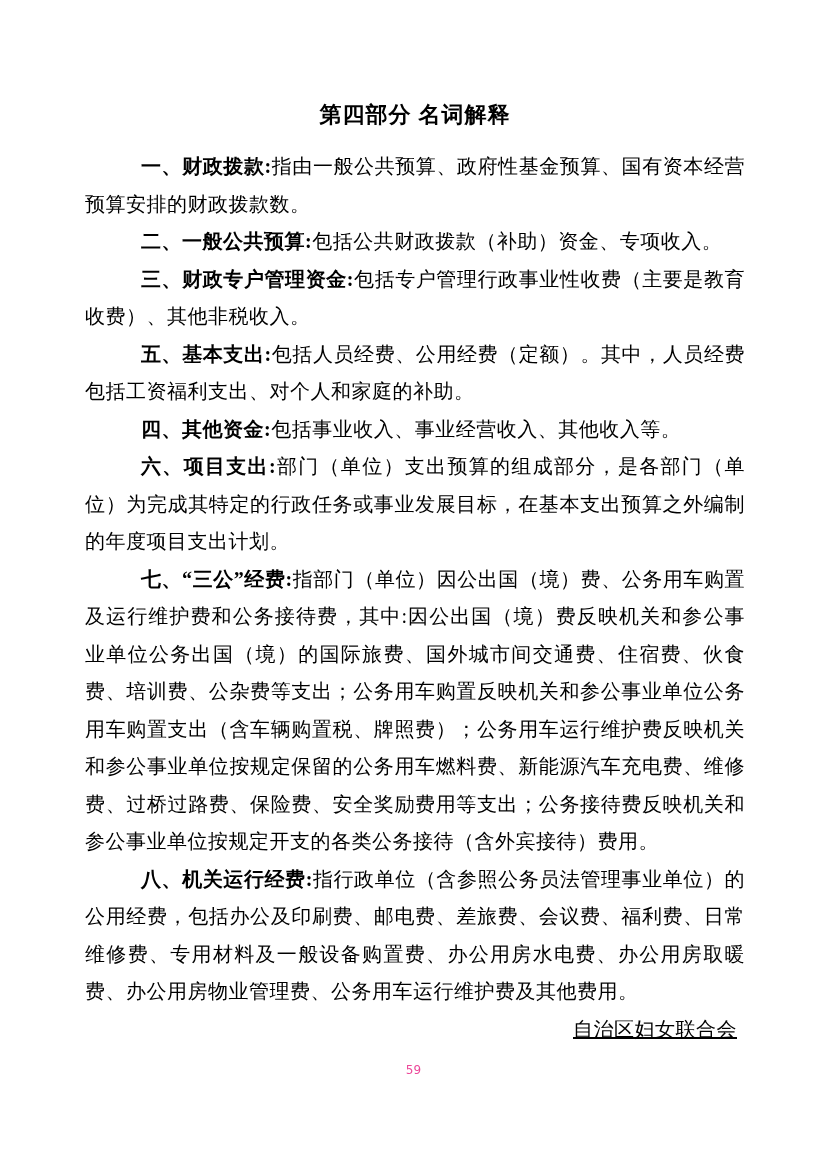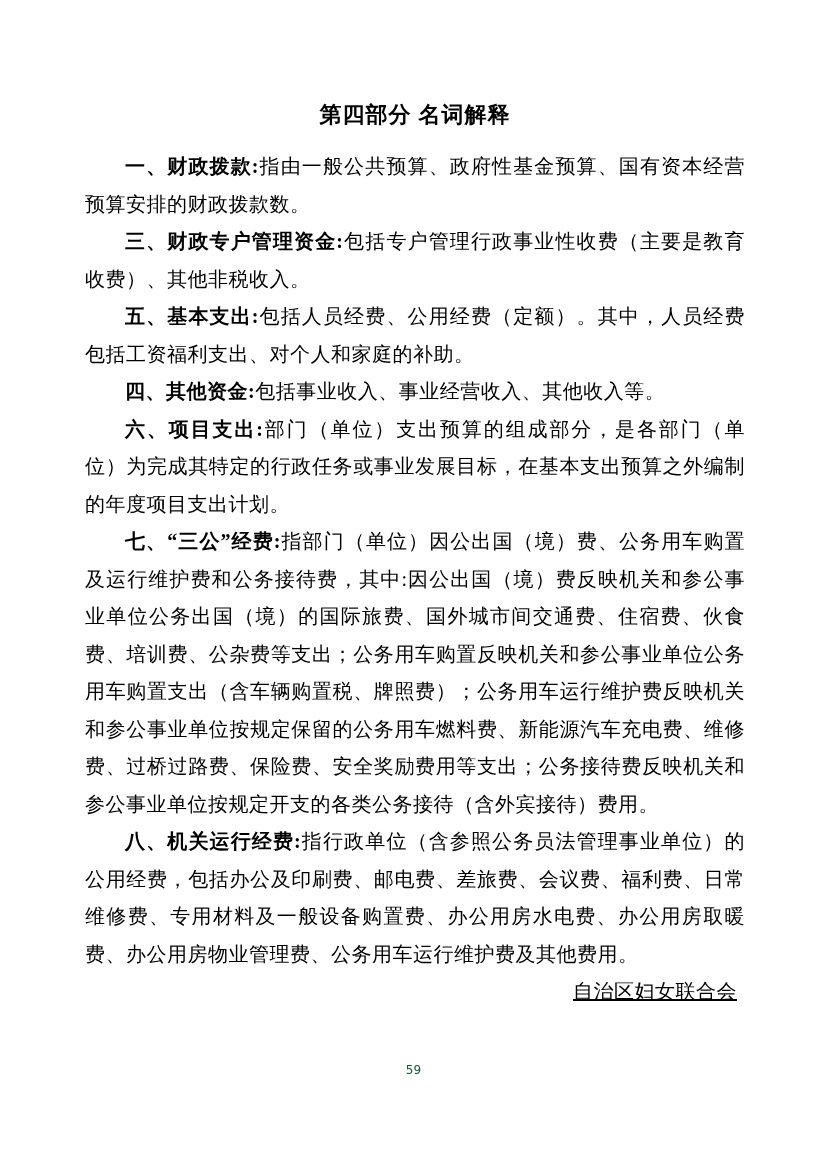--- a/index.html
+++ b/index.html
@@ -32,51 +32,53 @@
   .para {
     margin: 0;
     font-size: 20px;
     line-height: 37.5px;
     text-align: justify;
     text-indent: 2em;
     letter-spacing: 0.5px;
   }
   .para .lead {
     font-weight: bold;
+    margin-left: 16px;
   }
   .sign-block {
     margin: 0;
     padding-right: 8px;
     text-align: right;
     font-size: 20px;
     line-height: 37.5px;
     letter-spacing: 0.5px;
     text-decoration: underline;
   }
   .page-number {
     position: absolute;
     left: 0;
     right: 0;
     top: 1063px;
     text-align: center;
     font-family: "DejaVu Sans", sans-serif;
     font-size: 12px;
-    color: #14532d;
+    color: #ec4899;
   }
 </style>
 </head>
 <body>
 
 <div class="page">
   <div class="content">
 
     <h1 class="doc-title">第四部分 名词解释</h1>
 
     <p class="para"><span class="lead">一、财政拨款:</span><span>指由一般公共预算、政府性基金预算、国有资本经营预算安排的财政拨款数。</span></p>
 
+    <p class="para"><span class="lead">二、一般公共预算:</span><span>包括公共财政拨款（补助）资金、专项收入。</span></p>
 
     <p class="para"><span class="lead">三、财政专户管理资金:</span><span>包括专户管理行政事业性收费（主要是教育收费）、其他非税收入。</span></p>
 
     <p class="para"><span class="lead">五、基本支出:</span><span>包括人员经费、公用经费（定额）。其中，人员经费包括工资福利支出、对个人和家庭的补助。</span></p>
 
     <p class="para"><span class="lead">四、其他资金:</span><span>包括事业收入、事业经营收入、其他收入等。</span></p>
 
     <p class="para"><span class="lead">六、项目支出:</span><span>部门（单位）支出预算的组成部分，是各部门（单位）为完成其特定的行政任务或事业发展目标，在基本支出预算之外编制的年度项目支出计划。</span></p>
 
     <p class="para"><span class="lead">七、“三公”经费:</span><span>指部门（单位）因公出国（境）费、公务用车购置及运行维护费和公务接待费，其中:因公出国（境）费反映机关和参公事业单位公务出国（境）的国际旅费、国外城市间交通费、住宿费、伙食费、培训费、公杂费等支出；公务用车购置反映机关和参公事业单位公务用车购置支出（含车辆购置税、牌照费）；公务用车运行维护费反映机关和参公事业单位按规定保留的公务用车燃料费、新能源汽车充电费、维修费、过桥过路费、保险费、安全奖励费用等支出；公务接待费反映机关和参公事业单位按规定开支的各类公务接待（含外宾接待）费用。</span></p>

